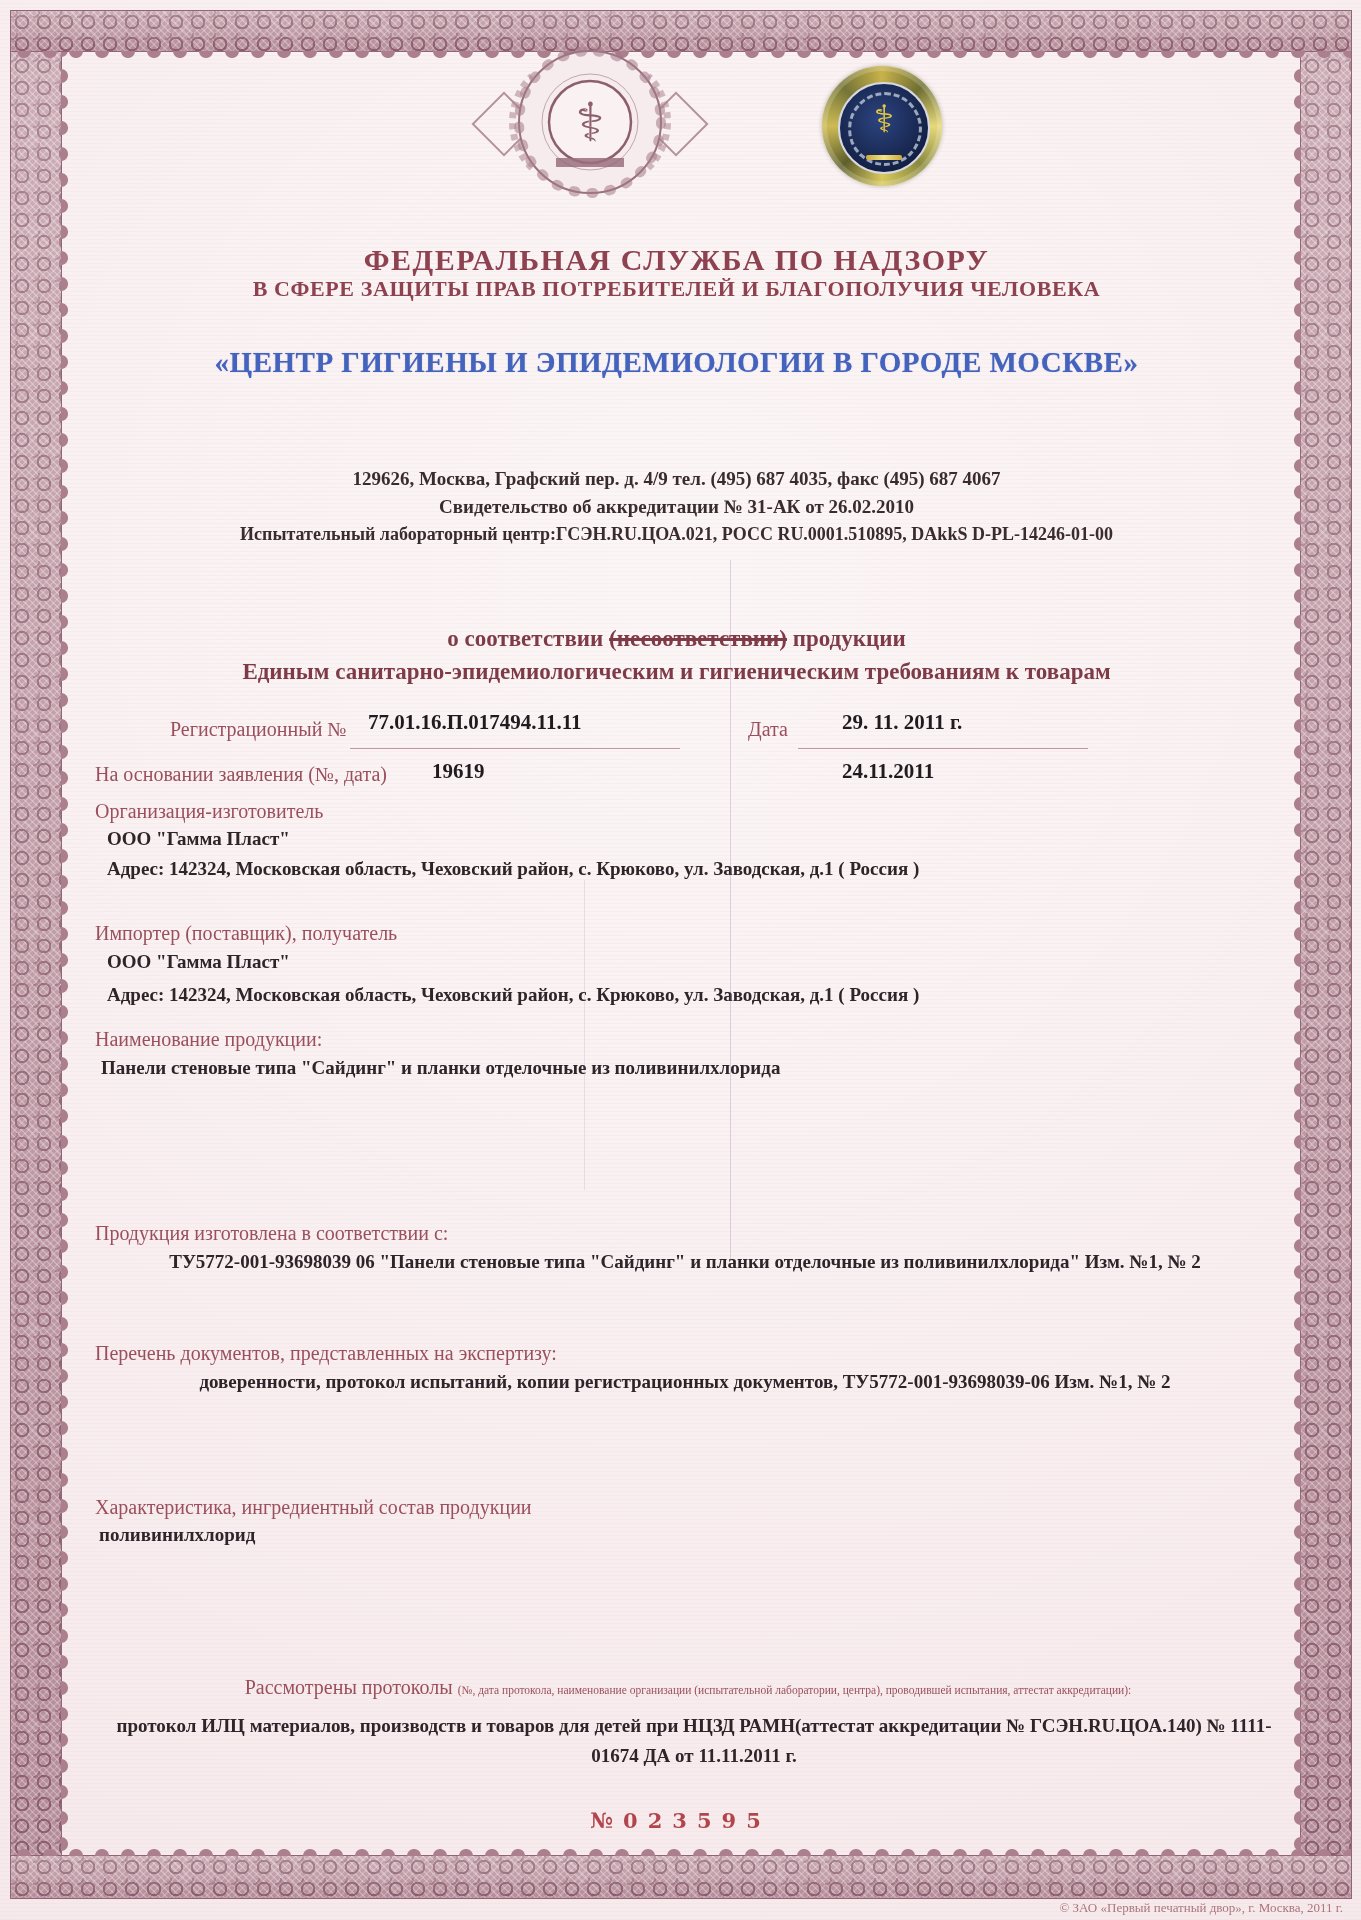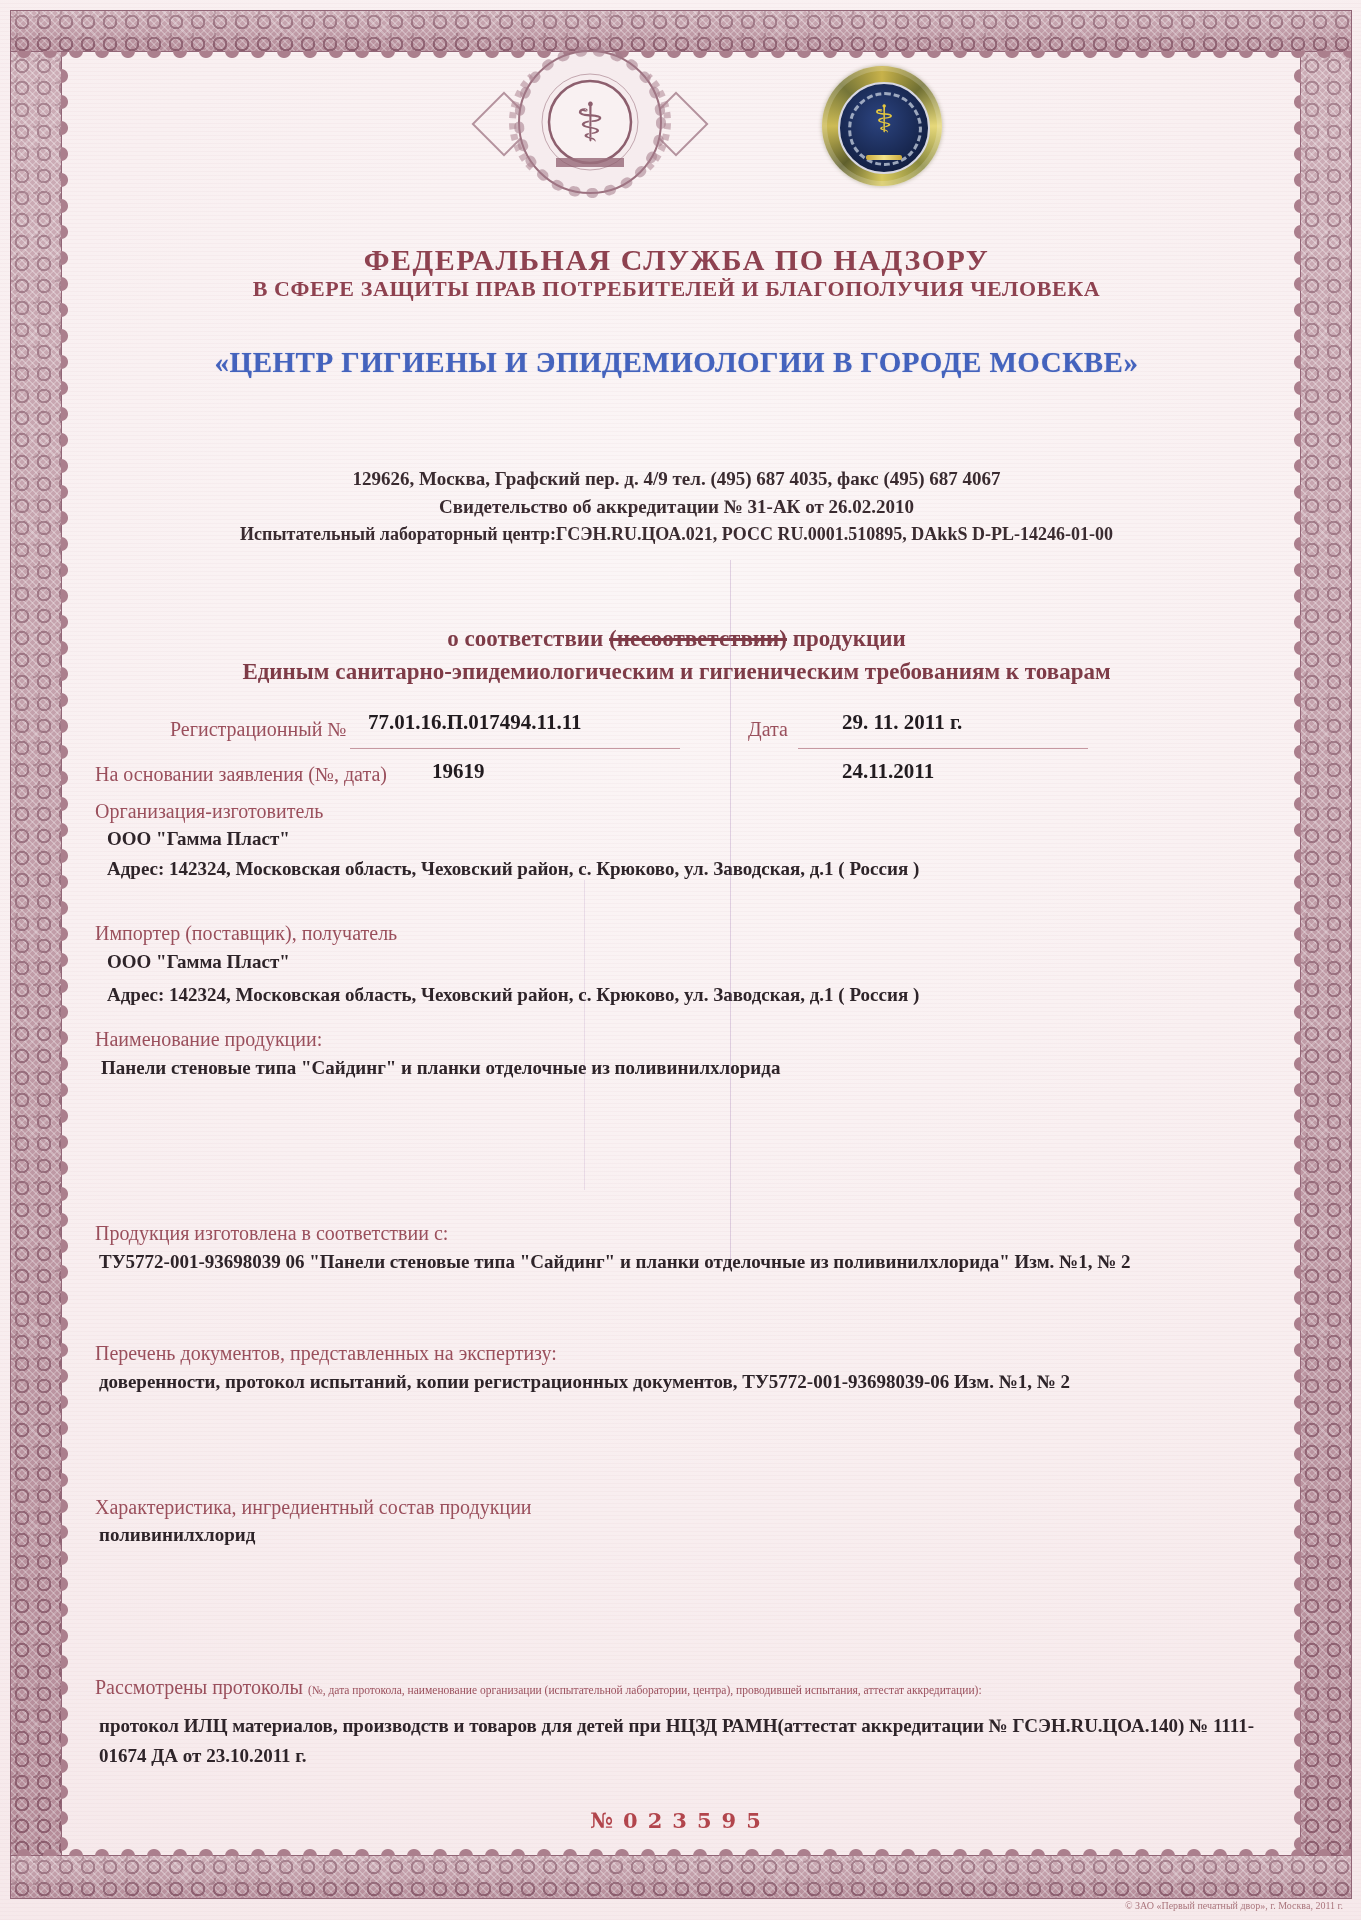--- a/index.html
+++ b/index.html
@@ -44,41 +44,41 @@
     background-image:radial-gradient(circle 9px at 0px 13px, #ab7f8d 6.5px, transparent 7.5px);
     background-size:9px 26px; background-repeat:repeat-y;
   }
   .gb-right::after {
     content:""; position:absolute; top:0; bottom:0; right:100%; width:9px;
     background-image:radial-gradient(circle 9px at 9px 13px, #ab7f8d 6.5px, transparent 7.5px);
     background-size:9px 26px; background-repeat:repeat-y;
   }
 
   
-  .abs { position:absolute; }
+  .abs { position:absolute;text-align:center; }
   .c   { position:absolute; left:72px; right:80px; text-align:center; }
   .maroon-b { color:#8e4250; font-weight:700; }
   .hdr1 { font-size:30px; letter-spacing:1.5px; }
   .hdr2 { font-size:22px; letter-spacing:0.6px; }
   .org  { font-size:29px; color:#4463bd; font-weight:700; letter-spacing:0.5px;
           text-shadow:0 0 1px rgba(68,99,189,0.55); }
   .addr { font-size:19px; color:#3a2b30; font-weight:700;margin-top:28px; }
   .title{ font-size:44px; color:#3c63c4; font-weight:700; letter-spacing:1.5px;
           text-shadow:0 0 1px rgba(60,99,196,0.6); }
   .sub  { font-size:23px; color:#7e3b47; font-weight:700; }
   .sub .struck { text-decoration:line-through; text-decoration-thickness:2.5px; }
   .lbl  { font-size:20px; color:#9a4f5c; }
   .val  { font-size:19px; color:#2e2429; font-weight:600; }
   .bval { font-size:21px; color:#211b1f; font-weight:700; }
   .u-line { position:absolute; border-bottom:1.6px solid rgba(154,79,92,0.55); height:0; }
 
   .serial { position:absolute; left:0; right:0; top:1808px; text-align:center;
             font-size:21px; color:#b2454c; letter-spacing:10px; font-weight:600;
             font-family:"DejaVu Serif",serif; }
-  .copyright { position:absolute; right:18px; top:1900px; font-size:10px; color:#aa767d; }
+  .copyright { position:absolute; right:18px; top:1900px; font-size:13px; color:#aa767d; }
 
   .crease { position:absolute; width:1px; background:rgba(140,95,165,0.25); }
 
   
   .rosette { position:absolute; left:468px; top:46px; width:244px; height:152px; }
   .holo {
     position:absolute; left:822px; top:66px; width:120px; height:120px; border-radius:50%;
     background:conic-gradient(#c8b24a,#6f6f33,#e6d87a,#8a8a3f,#d7c85e,#5f5f2c,#cdbb55,#757538,#c8b24a);
     box-shadow:inset 0 0 0 5px rgba(255,255,255,0.18), 0 0 4px rgba(90,90,40,0.4);
   }
@@ -167,21 +167,21 @@
 
   <div class="abs lbl" style="left:95px; top:1342px">Перечень документов, представленных на экспертизу:</div>
   <div class="abs val" style="left:99px; top:1371px; right:90px">доверенности, протокол испытаний, копии регистрационных документов, ТУ5772-001-93698039-06 Изм. №1, № 2</div>
 
   <div class="abs lbl" style="left:95px; top:1496px">Характеристика, ингредиентный состав продукции</div>
   <div class="abs val" style="left:99px; top:1524px">поливинилхлорид</div>
 
   <div class="abs" style="left:95px; top:1676px; right:80px">
     <span class="lbl" style="font-size:20px">Рассмотрены протоколы </span><span class="lbl" style="font-size:11.5px">(№, дата протокола, наименование организации (испытательной лаборатории, центра), проводившей испытания, аттестат аккредитации):</span>
   </div>
-  <div class="abs val" style="left:99px; top:1711px; width:1190px; line-height:1.6">протокол ИЛЦ материалов, производств и товаров для детей при НЦЗД РАМН(аттестат аккредитации № ГСЭН.RU.ЦОА.140) № 1111-01674 ДА от 23.10.2011 г.</div>
+  <div class="abs val" style="left:99px; top:1711px; width:1190px; line-height:1.6">протокол ИЛЦ материалов, производств и товаров для детей при НЦЗД РАМН(аттестат аккредитации № ГСЭН.RU.ЦОА.140) № 1111-01674 ДА от 11.11.2011 г.</div>
 
   <div class="serial">№023595</div>
 
   <div class="copyright">© ЗАО «Первый печатный двор»,  г. Москва, 2011 г.</div>
 
   <div class="crease" style="left:730px; top:560px; height:700px"></div>
   <div class="crease" style="left:584px; top:880px; height:310px; background:rgba(140,95,165,0.15)"></div>
 
 </div>
 

